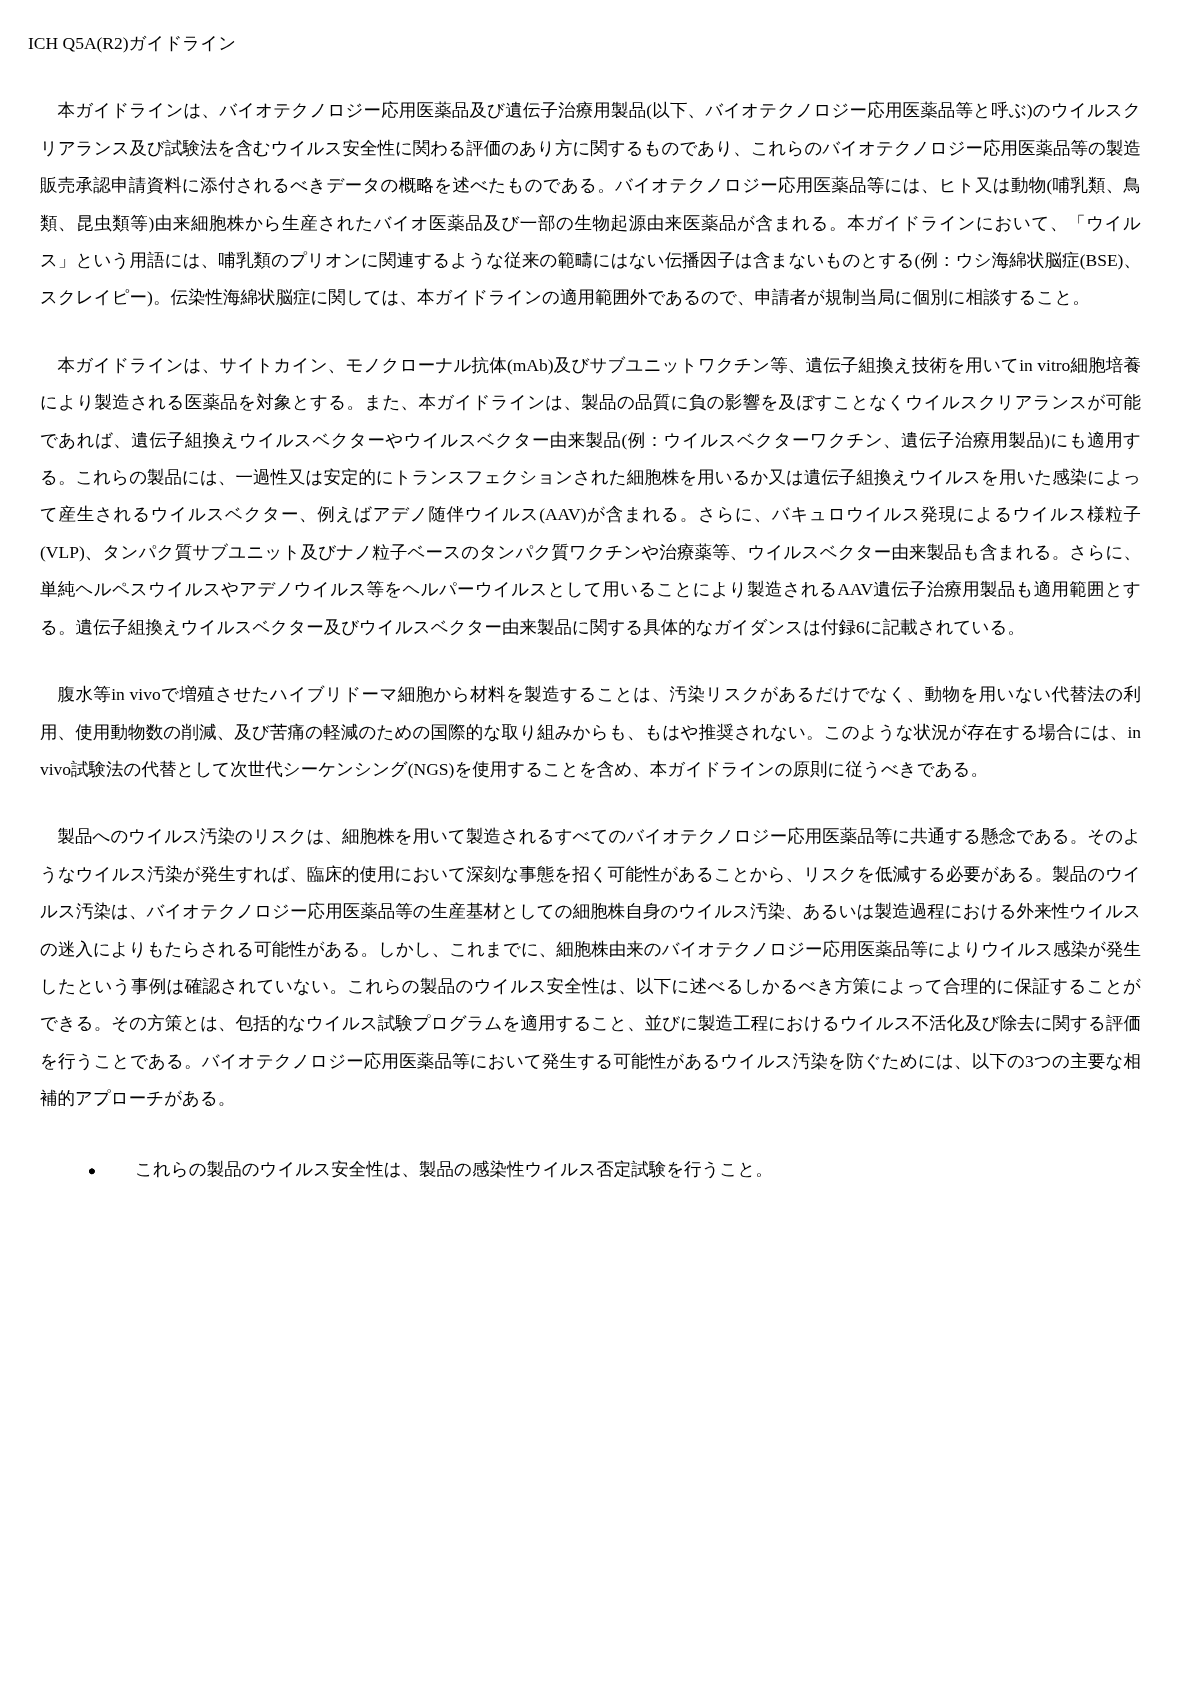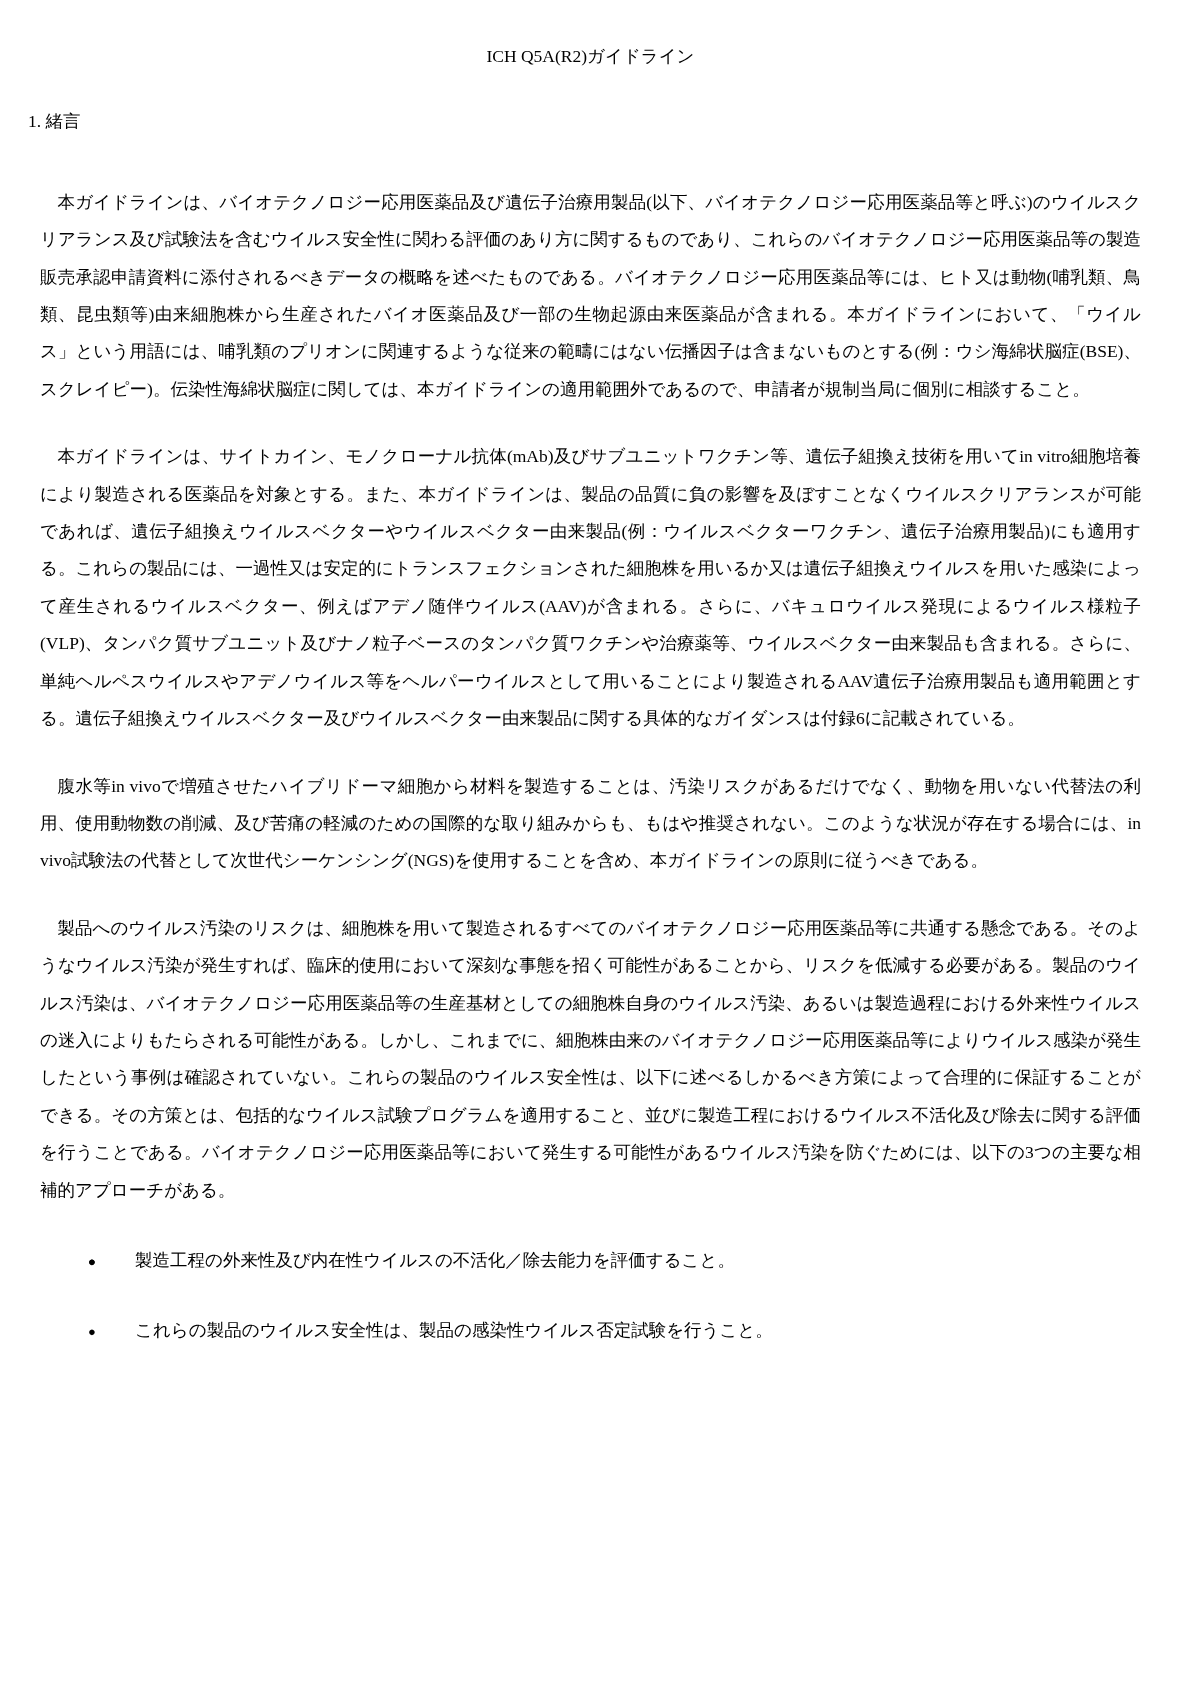--- a/index.html
+++ b/index.html
@@ -15,24 +15,24 @@
     font-family: "Liberation Serif", "DejaVu Serif", serif;
   }
   .page {
     box-sizing: border-box;
     width: 1181px;
     height: 1695px;
     padding: 25px 28px 0 28px;
     overflow: hidden;
   }
   .doc-title {
-    margin: 13px;
+    margin: 0;
     font-size: 17.5px;
     font-weight: normal;
-    text-align: center;
+    text-align: left;
     line-height: 37.4px;
     font-family: Liberation Serif, serif;
   }
   .section-heading {
     margin: 28px 0 43px 0;
     font-size: 17.5px;
     font-weight: normal;
     line-height: 37.4px;
   }
   .para {
@@ -66,38 +66,36 @@
     line-height: 37.4px;
   }
 </style>
 </head>
 <body>
 
 <div class="page">
 
   <h1 class="doc-title">ICH Q5A(R2)ガイドライン</h1>
 
-  <h2 class="section-heading">1. 緒言</h2>
 
   <p class="para">本ガイドラインは、バイオテクノロジー応用医薬品及び遺伝子治療用製品(以下、バイオテクノロジー応用医薬品等と呼ぶ)のウイルスクリアランス及び試験法を含むウイルス安全性に関わる評価のあり方に関するものであり、これらのバイオテクノロジー応用医薬品等の製造販売承認申請資料に添付されるべきデータの概略を述べたものである。バイオテクノロジー応用医薬品等には、ヒト又は動物(哺乳類、鳥類、昆虫類等)由来細胞株から生産されたバイオ医薬品及び一部の生物起源由来医薬品が含まれる。本ガイドラインにおいて、「ウイルス」という用語には、哺乳類のプリオンに関連するような従来の範疇にはない伝播因子は含まないものとする(例：ウシ海綿状脳症(BSE)、スクレイピー)。伝染性海綿状脳症に関しては、本ガイドラインの適用範囲外であるので、申請者が規制当局に個別に相談すること。</p>
 
   <p class="para">本ガイドラインは、サイトカイン、モノクローナル抗体(mAb)及びサブユニットワクチン等、遺伝子組換え技術を用いてin vitro細胞培養により製造される医薬品を対象とする。また、本ガイドラインは、製品の品質に負の影響を及ぼすことなくウイルスクリアランスが可能であれば、遺伝子組換えウイルスベクターやウイルスベクター由来製品(例：ウイルスベクターワクチン、遺伝子治療用製品)にも適用する。これらの製品には、一過性又は安定的にトランスフェクションされた細胞株を用いるか又は遺伝子組換えウイルスを用いた感染によって産生されるウイルスベクター、例えばアデノ随伴ウイルス(AAV)が含まれる。さらに、バキュロウイルス発現によるウイルス様粒子(VLP)、タンパク質サブユニット及びナノ粒子ベースのタンパク質ワクチンや治療薬等、ウイルスベクター由来製品も含まれる。さらに、単純ヘルペスウイルスやアデノウイルス等をヘルパーウイルスとして用いることにより製造されるAAV遺伝子治療用製品も適用範囲とする。遺伝子組換えウイルスベクター及びウイルスベクター由来製品に関する具体的なガイダンスは付録6に記載されている。</p>
 
 
   <p class="para">腹水等in vivoで増殖させたハイブリドーマ細胞から材料を製造することは、汚染リスクがあるだけでなく、動物を用いない代替法の利用、使用動物数の削減、及び苦痛の軽減のための国際的な取り組みからも、もはや推奨されない。このような状況が存在する場合には、in vivo試験法の代替として次世代シーケンシング(NGS)を使用することを含め、本ガイドラインの原則に従うべきである。</p>
 
   <p class="para">製品へのウイルス汚染のリスクは、細胞株を用いて製造されるすべてのバイオテクノロジー応用医薬品等に共通する懸念である。そのようなウイルス汚染が発生すれば、臨床的使用において深刻な事態を招く可能性があることから、リスクを低減する必要がある。製品のウイルス汚染は、バイオテクノロジー応用医薬品等の生産基材としての細胞株自身のウイルス汚染、あるいは製造過程における外来性ウイルスの迷入によりもたらされる可能性がある。しかし、これまでに、細胞株由来のバイオテクノロジー応用医薬品等によりウイルス感染が発生したという事例は確認されていない。これらの製品のウイルス安全性は、以下に述べるしかるべき方策によって合理的に保証することができる。その方策とは、包括的なウイルス試験プログラムを適用すること、並びに製造工程におけるウイルス不活化及び除去に関する評価を行うことである。バイオテクノロジー応用医薬品等において発生する可能性があるウイルス汚染を防ぐためには、以下の3つの主要な相補的アプローチがある。</p>
 
   <ul class="bullet-list">
     <li class="bullet-item">
       <span class="bullet-marker">●</span>
     </li>
     <li class="bullet-item">
       <span class="bullet-marker">●</span>
-      <span>製造工程の外来性及び内在性ウイルスの不活化／除去能力を評価すること。</span>
     </li>
     <li class="bullet-item">
       <span class="bullet-marker">●</span>
       <span>これらの製品のウイルス安全性は、製品の感染性ウイルス否定試験を行うこと。</span>
     </li>
   </ul>
 
 
 </div>
 

